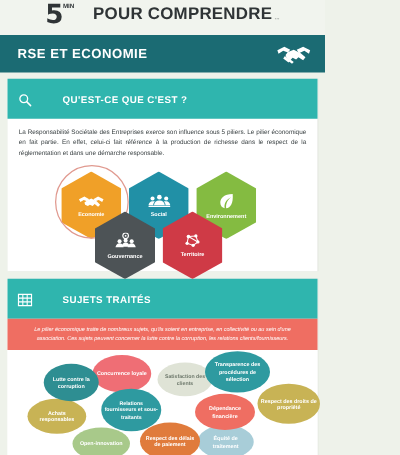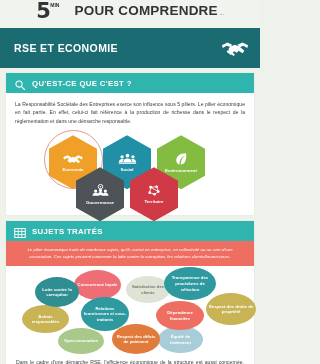--- a/index.html
+++ b/index.html
@@ -31,38 +31,38 @@
     font-size: 13.5px; font-weight: bold; color: #2f3436;
     line-height: 20px; letter-spacing: 0.2px; margin-left: 15px;
   }
   .mast-tiny {
     font-size: 3px; color: #8a8f8c; align-self: flex-end;
     margin-left: 2px; margin-bottom: 4px; letter-spacing: .3px;
   }
 
   
   .titlebar {
-    height: 40px; background: #1b6b73;
+    height: 30px; background: #1b6b73;
     display: flex; align-items: center; justify-content: space-between;
     padding: 0 10px 0 14px;
   }
   .titlebar h1 {
     color: #ffffff; font-size: 10.5px; font-weight: bold; letter-spacing: .4px;
   }
   .handshake { width: 30px; height: 20px; display: block; }
 
   
   .card {
     background: #ffffff;
     margin: 5px 6px 0 6px;
     box-shadow: 0 0 1px rgba(0,0,0,.12);
   }
   .card-head {
-    display: flex; align-items: center; gap: 6px;
-    padding: 5px 8px; height: 20px;
+    display: flex; align-items: center; gap: 24px;
+    padding: 5px 8px; height: 32px;
   }
   .card-head.teal { background: #2fb5ae; }
   .card-head h2 {
     color: #ffffff; font-size: 7.8px; font-weight: bold; letter-spacing: .35px;
   }
   .head-icon { width: 12px; height: 12px; flex: 0 0 12px; }
 
   .card-body { padding: 7px 9px 4px 9px; }
   .body-text {
     font-size: 5.1px; line-height: 8.4px; color: #3b4244; text-align: justify;

